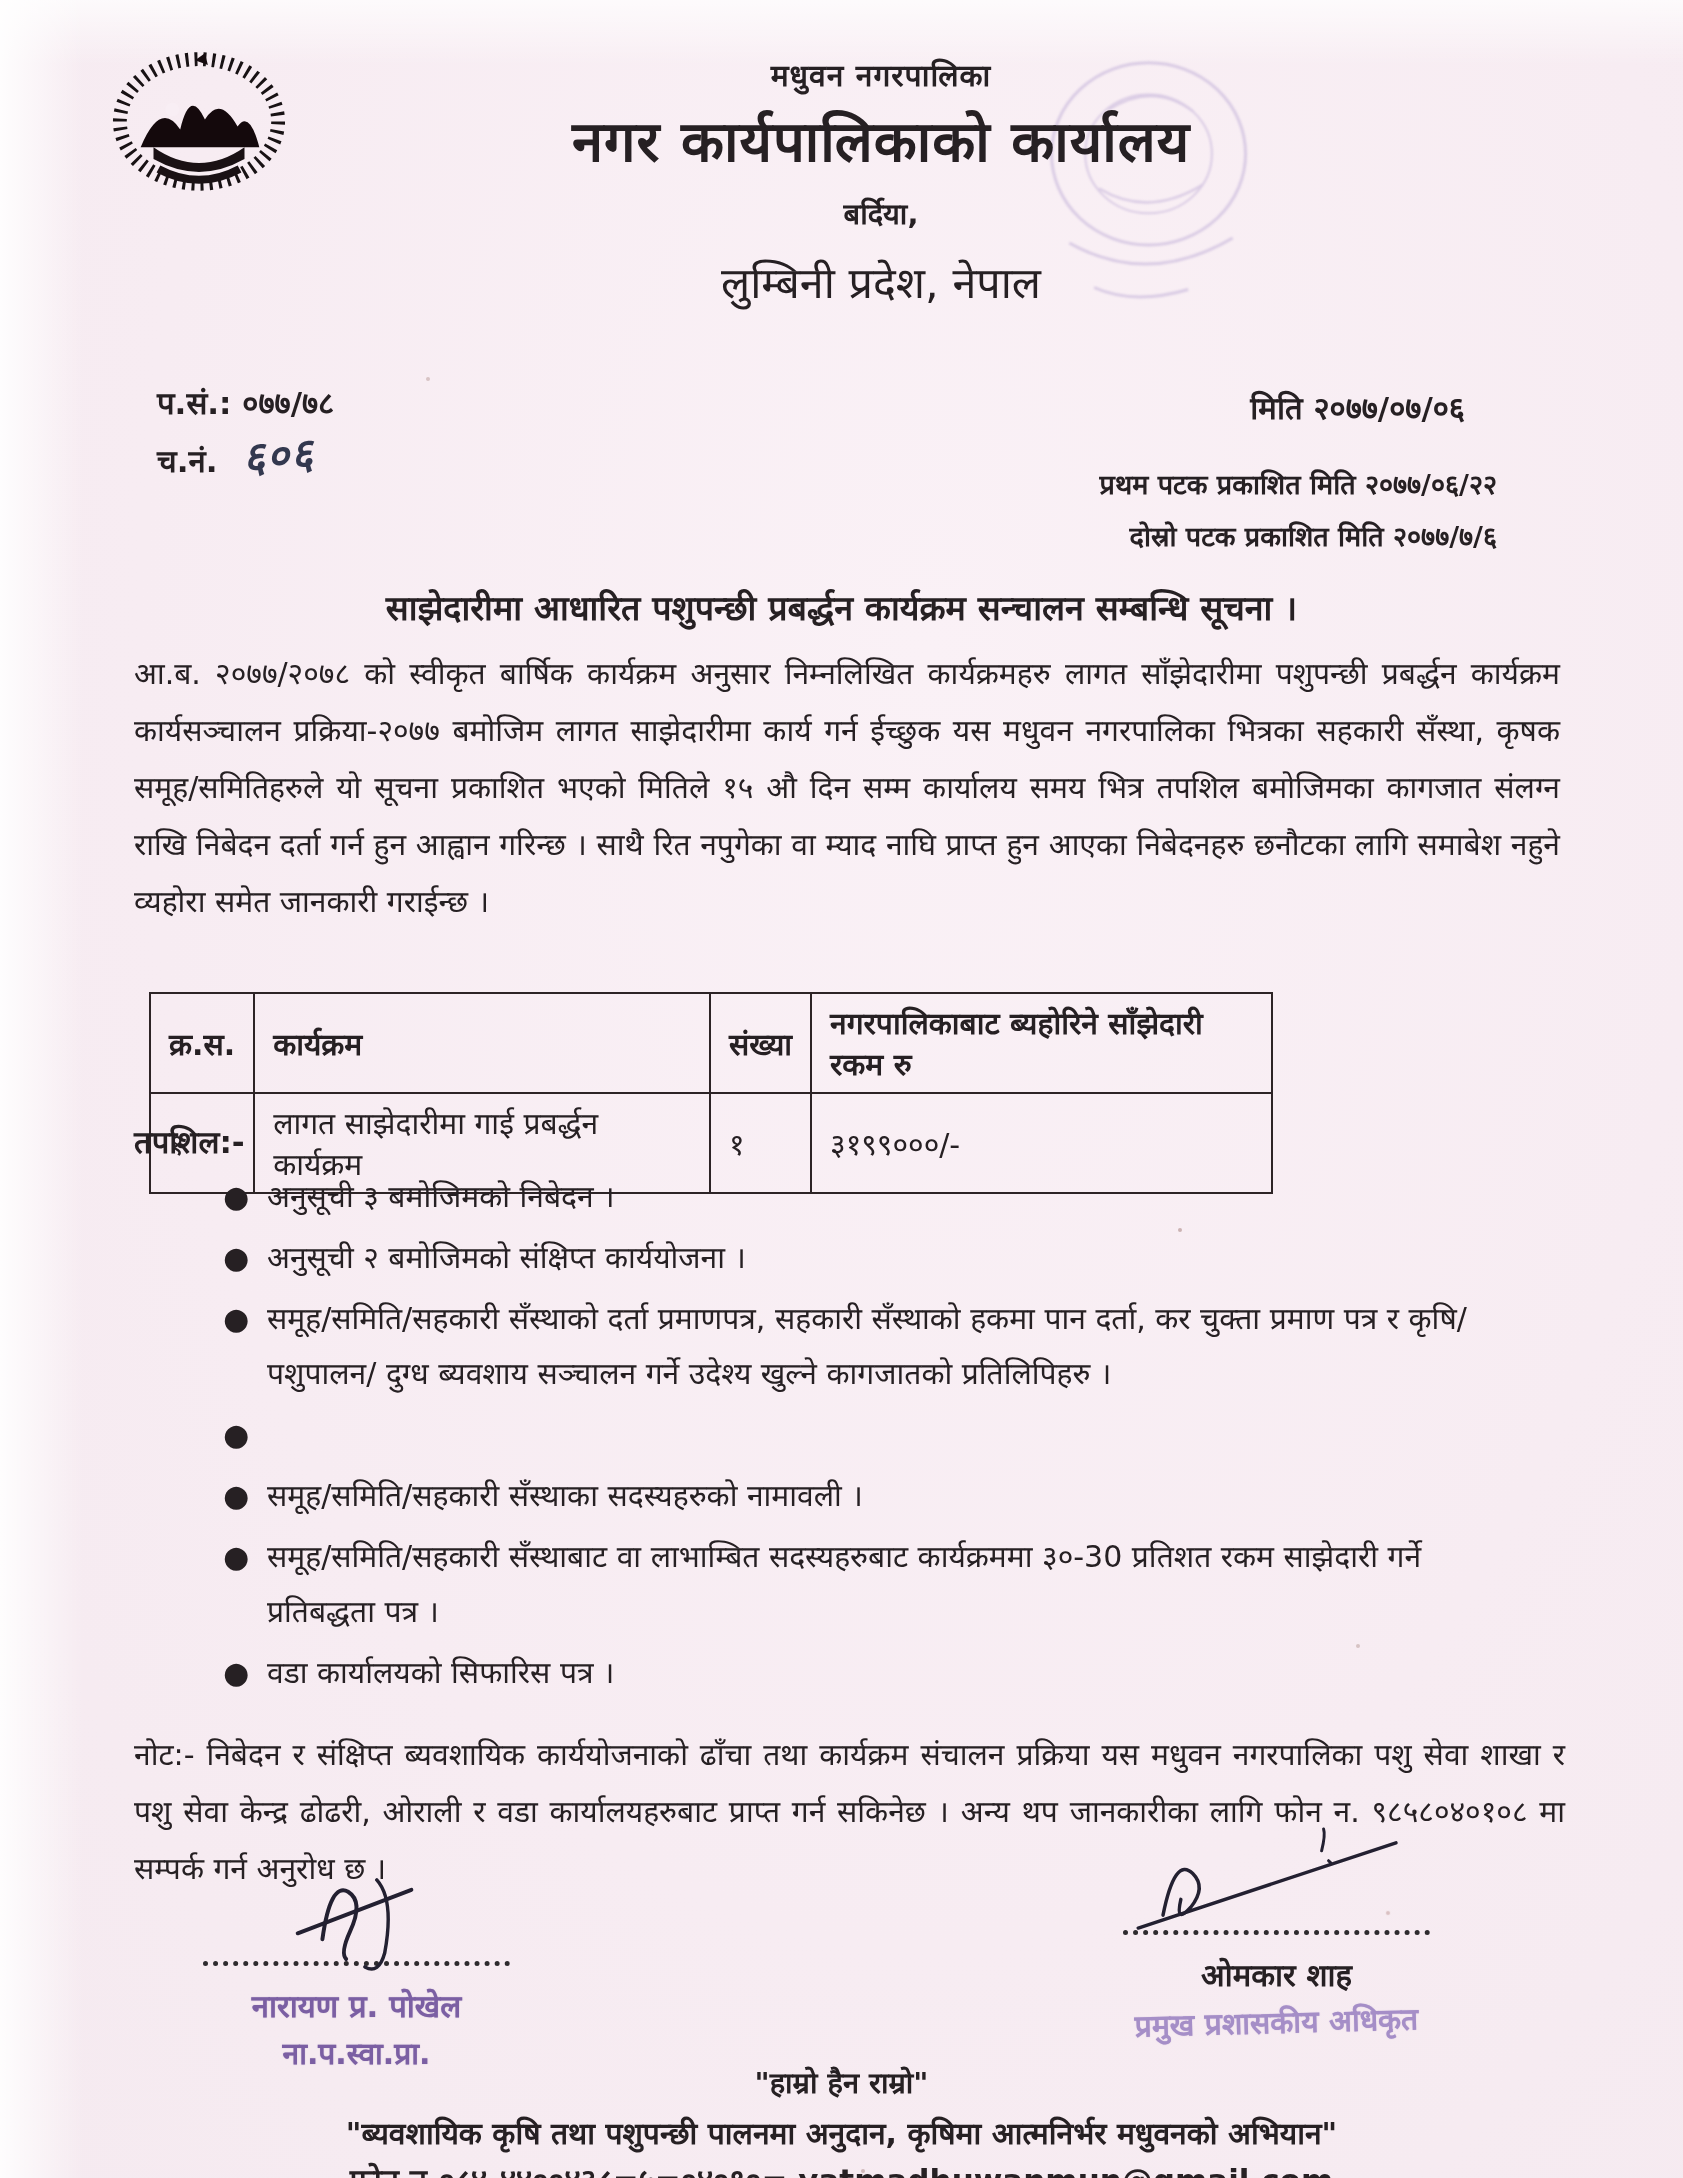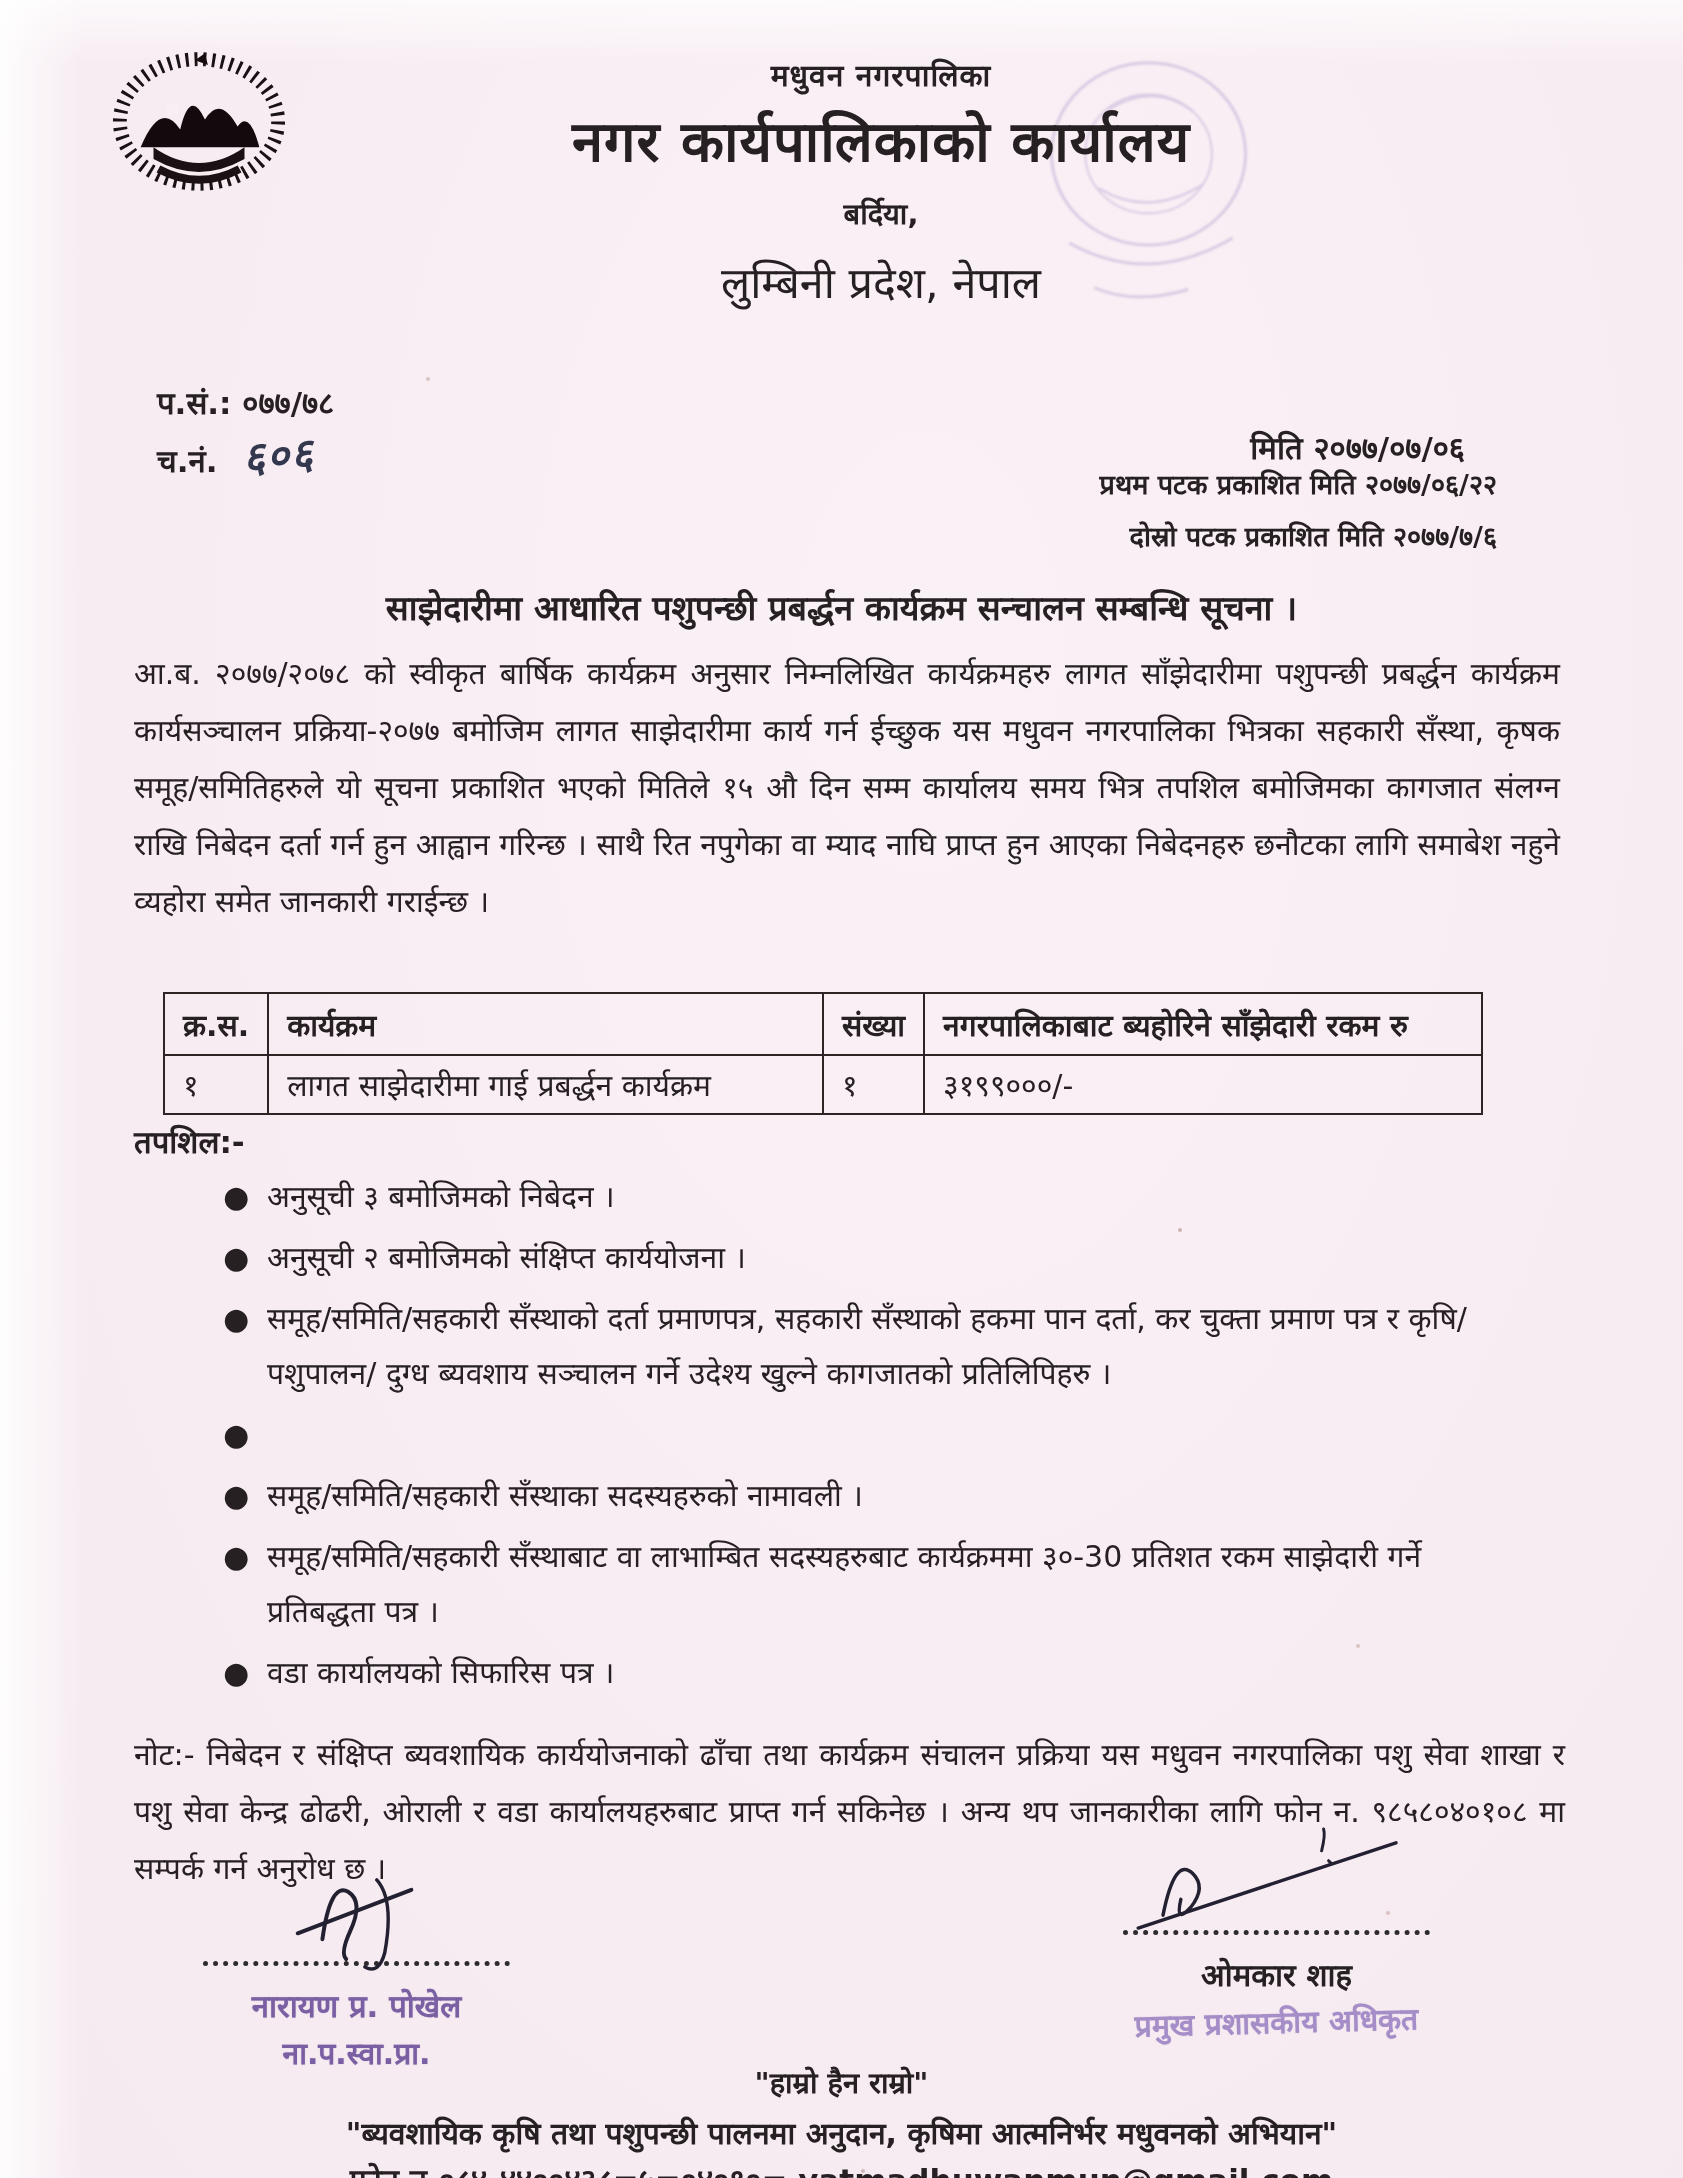--- a/index.html
+++ b/index.html
@@ -28,25 +28,25 @@
   .hdr-district{font-size:29px;font-weight:bold;margin-top:16px;}
   .hdr-province{font-size:43px;font-weight:normal;margin-top:20px;}
   .ghost-stamp{position:absolute;left:1000px;top:40px;width:307px;height:297px;opacity:.33;filter:blur(1px);pointer-events:none;}
   .refs{position:absolute;left:157px;top:381px;font-size:31px;font-weight:600;}
   .dispatch-row{margin-top:16px;display:flex;align-items:flex-start;}
   .dispatch-no{
     font-family:"DejaVu Serif", serif;font-style:italic;font-weight:bold;
     font-size:42px;color:#33384f;margin-left:26px;line-height:34px;
     transform:rotate(-4deg);letter-spacing:2px;
   }
-  .date-line{position:absolute;right:218px;top:386px;font-size:31px;font-weight:bold;margin-top:40px;}
+  .date-line{position:absolute;right:218px;top:386px;font-size:31px;font-weight:bold;}
   .pub-lines{position:absolute;right:186px;top:459px;text-align:right;font-size:27px;font-weight:bold;line-height:52px;}
   .doc-title{position:absolute;left:149px;right:149px;top:584px;text-align:center;font-size:34px;font-weight:bold;}
   .body-par{position:absolute;left:134px;width:1426px;top:645px;font-size:30px;line-height:57px;text-align:justify;}
-  table.programs{position:absolute;left:163px;top:992px;width:1320px;border-collapse:collapse;font-size:30px;}
+  table.programs{position:absolute;left:149px;top:992px;width:1124px;border-collapse:collapse;font-size:30px;}
   table.programs th, table.programs td{border:2.5px solid #2d2426;padding:8px 18px;text-align:left;font-weight:bold;}
   table.programs td{font-weight:normal;}
   th.c1,td.c1{width:7.6%;}  th.c2,td.c2{width:42.3%;}
   th.c3,td.c3{width:7.6%;}  th.c4,td.c4{width:42.5%;}
   table.programs th{height:44px;}
   table.programs td{height:40px;}
   .details-label{position:absolute;left:134px;top:1120px;font-size:31px;font-weight:bold;}
   .bullets{position:absolute;left:223px;top:1169px;width:1257px;display:flex;flex-direction:column;gap:6px;}
   .bullet-item{display:flex;font-size:30px;line-height:55px;}
   .bullet-dot{flex:0 0 44px;font-size:30px;}

